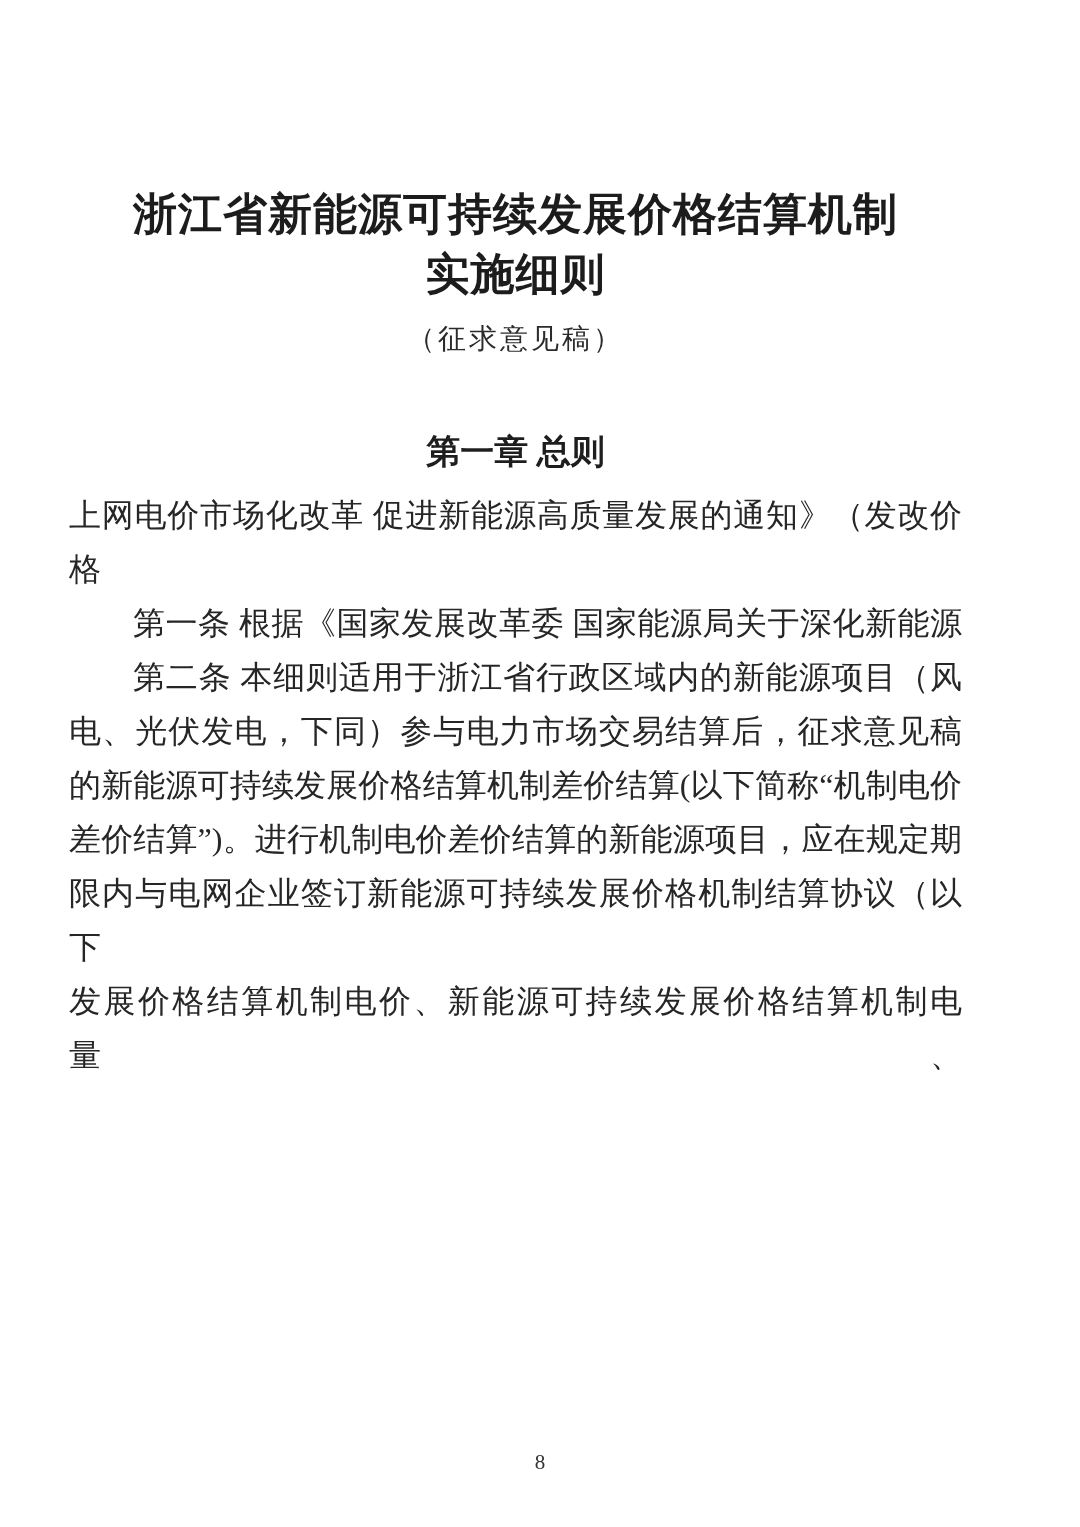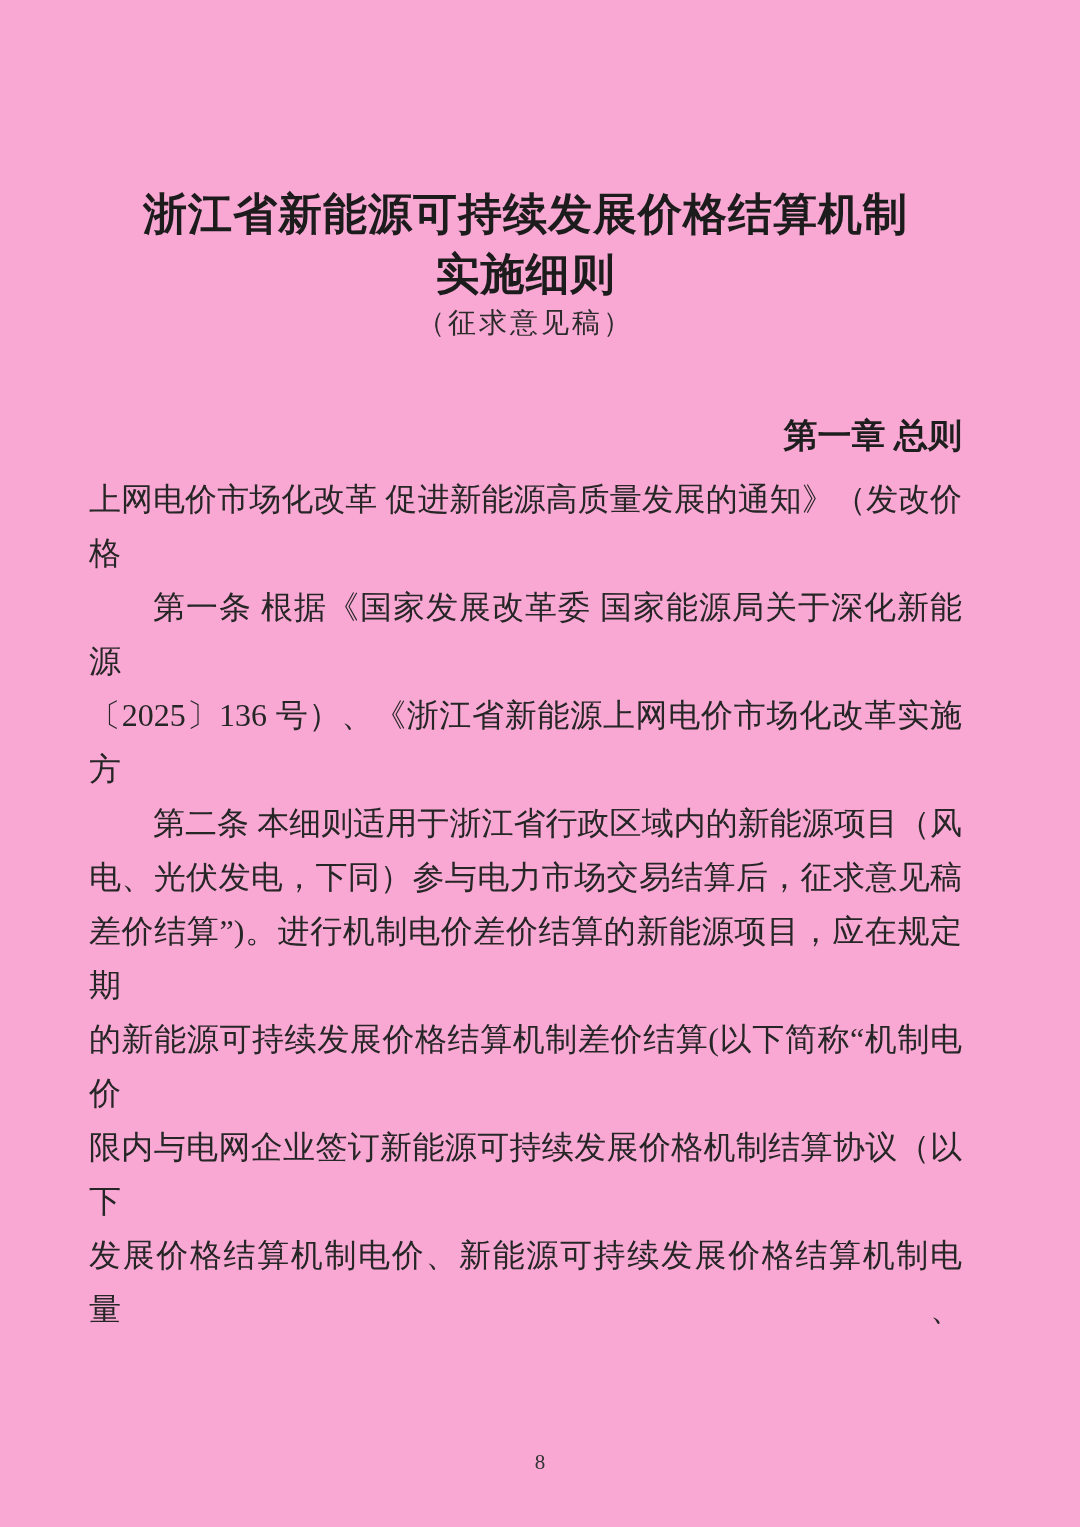--- a/index.html
+++ b/index.html
@@ -5,47 +5,48 @@
   html, body {
     margin: 0;
     padding: 0;
     background: #e9e9e9;
   }
   .page {
     position: relative;
     width: 1080px;
     height: 1527px;
     margin: 0 auto;
-    background: #f9a8d4;
+    background: #ffffff;
     box-sizing: border-box;
-    padding: 184px 118px 0 89px;
+    padding: 184px 118px 0 69px;
     color: #222222;
     overflow: hidden;
   }
   .doc-title {
     margin: 0;
     text-align: center;
     font-family: "Liberation Sans", sans-serif;
     font-weight: 700;
     font-size: 44px;
     line-height: 60px;
     letter-spacing: 1px;
     color: #1c1c1c;
   }
   .doc-subtitle {
+    margin-top: 16px;
     text-align: center;
     font-family: "Liberation Serif", serif;
     font-size: 28px;
     line-height: 38px;
     letter-spacing: 3px;
     color: #2b2b2b;
   }
   .chapter-heading {
     margin-top: 72px;
-    text-align: right;
+    text-align: center;
     font-family: "Liberation Serif", serif;
     font-weight: 700;
     font-size: 34px;
     line-height: 44px;
     color: #1e1e1e;
   }
   .doc-body {
     margin-top: 14px;
     font-family: "Liberation Serif", serif;
     font-size: 32px;
@@ -84,25 +85,24 @@
     <span>实施细则</span>
   </h1>
 
   <div class="doc-subtitle">（征求意见稿）</div>
 
   <div class="chapter-heading">第一章 总则</div>
 
   <div class="doc-body">
     <div class="body-line fill">上网电价市场化改革 促进新能源高质量发展的通知》（发改价格</div>
     <div class="body-line fill first">第一条 根据《国家发展改革委 国家能源局关于深化新能源</div>
-    <div class="body-line fill">〔2025〕136 号）、《浙江省新能源上网电价市场化改革实施方</div>
     <div class="body-line fill first">第二条 本细则适用于浙江省行政区域内的新能源项目（风</div>
     <div class="body-line fill">电、光伏发电，下同）参与电力市场交易结算后，征求意见稿</div>
+    <div class="body-line fill">的新能源可持续发展价格结算机制差价结算(以下简称“机制电价</div>
     <div class="body-line fill">差价结算”)。进行机制电价差价结算的新能源项目，应在规定期</div>
-    <div class="body-line fill">的新能源可持续发展价格结算机制差价结算(以下简称“机制电价</div>
     <div class="body-line fill">限内与电网企业签订新能源可持续发展价格机制结算协议（以下</div>
     <div class="body-line fill">发展价格结算机制电价、新能源可持续发展价格结算机制电量、</div>
 
   </div>
 
   <div class="page-number">8</div>
 
 </div>
 
 </body></html>

